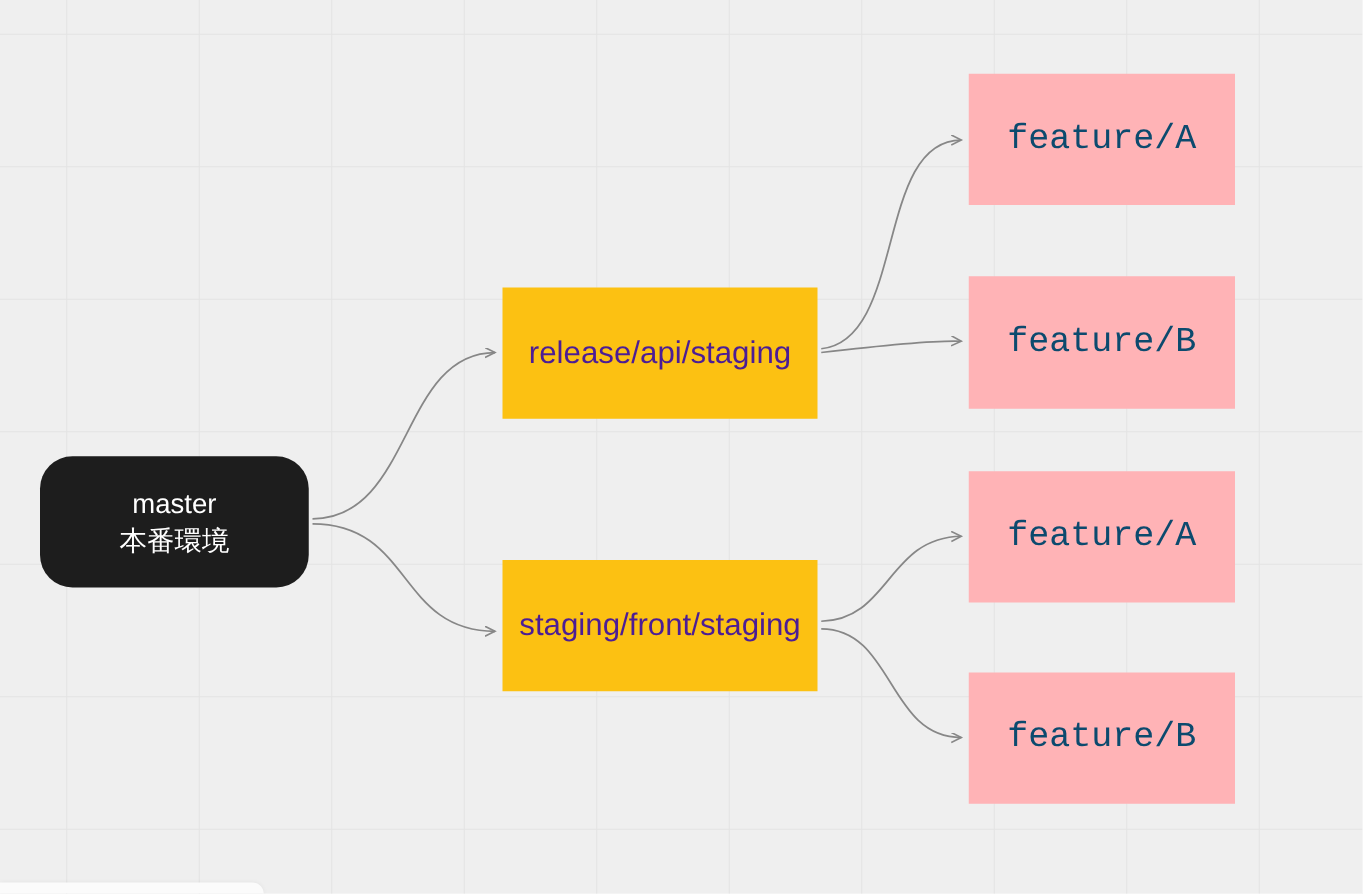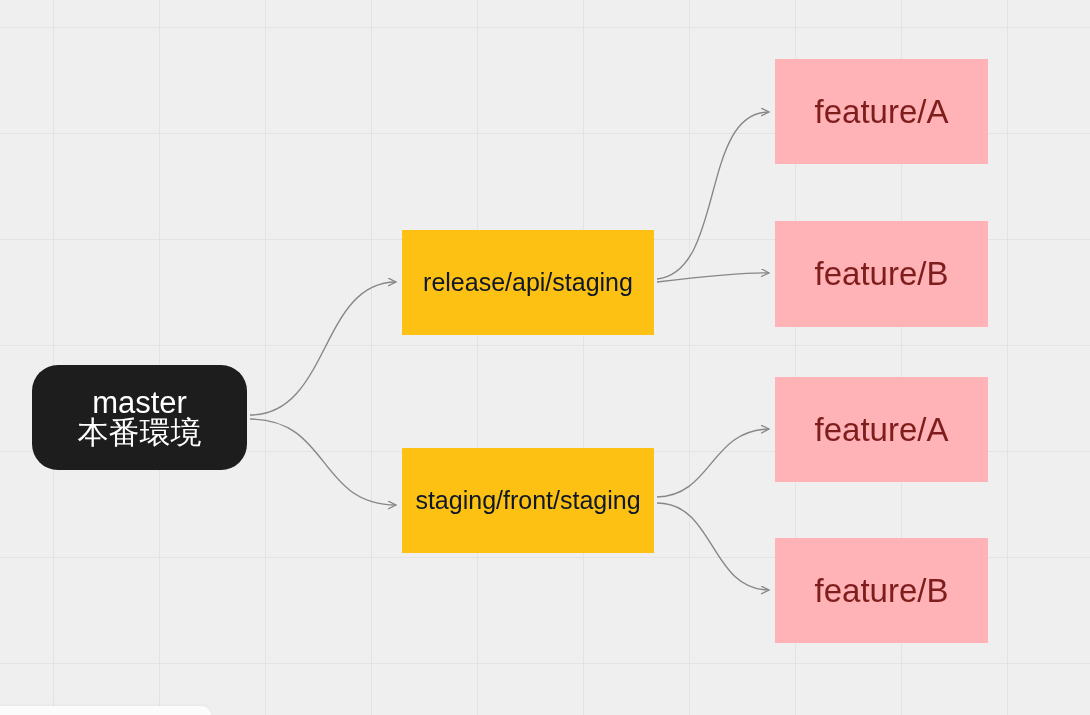--- a/index.html
+++ b/index.html
@@ -44,32 +44,33 @@
     box-sizing: border-box;
     cursor: default;
     user-select: none;
   }
   .node-master {
     left: 32px; top: 365px;
     width: 215px; height: 105px;
     background: #1d1d1d;
     color: #ffffff;
     border-radius: 26px;
-    font-size: 31px;
+    font-size: 22px;
     line-height: 30px;
   }
   .node-orange {
     background: #fcc112;
-    color: #0f172a;
+    color: #4c1d95;
     font-size: 25px;
   }
   .node-pink {
     background: #ffb3b6;
-    color: #7f1d1d;
-    font-size: 33px;
+    color: #0c4a6e;
+    font-size: 28px;
+    font-family: Liberation Mono, monospace;
   }
   .node-release-api   { left: 402px; top: 230px; width: 252px; height: 105px; }
   .node-release-front { left: 402px; top: 448px; width: 252px; height: 105px; }
   .node-feature-a-api   { left: 775px; top: 59px;  width: 213px; height: 105px; }
   .node-feature-b-api   { left: 775px; top: 221px; width: 213px; height: 106px; }
   .node-feature-a-front { left: 775px; top: 377px; width: 213px; height: 105px; }
   .node-feature-b-front { left: 775px; top: 538px; width: 213px; height: 105px; }
   .toolbar-stub {
     position: absolute;
     left: 0; bottom: 0;

